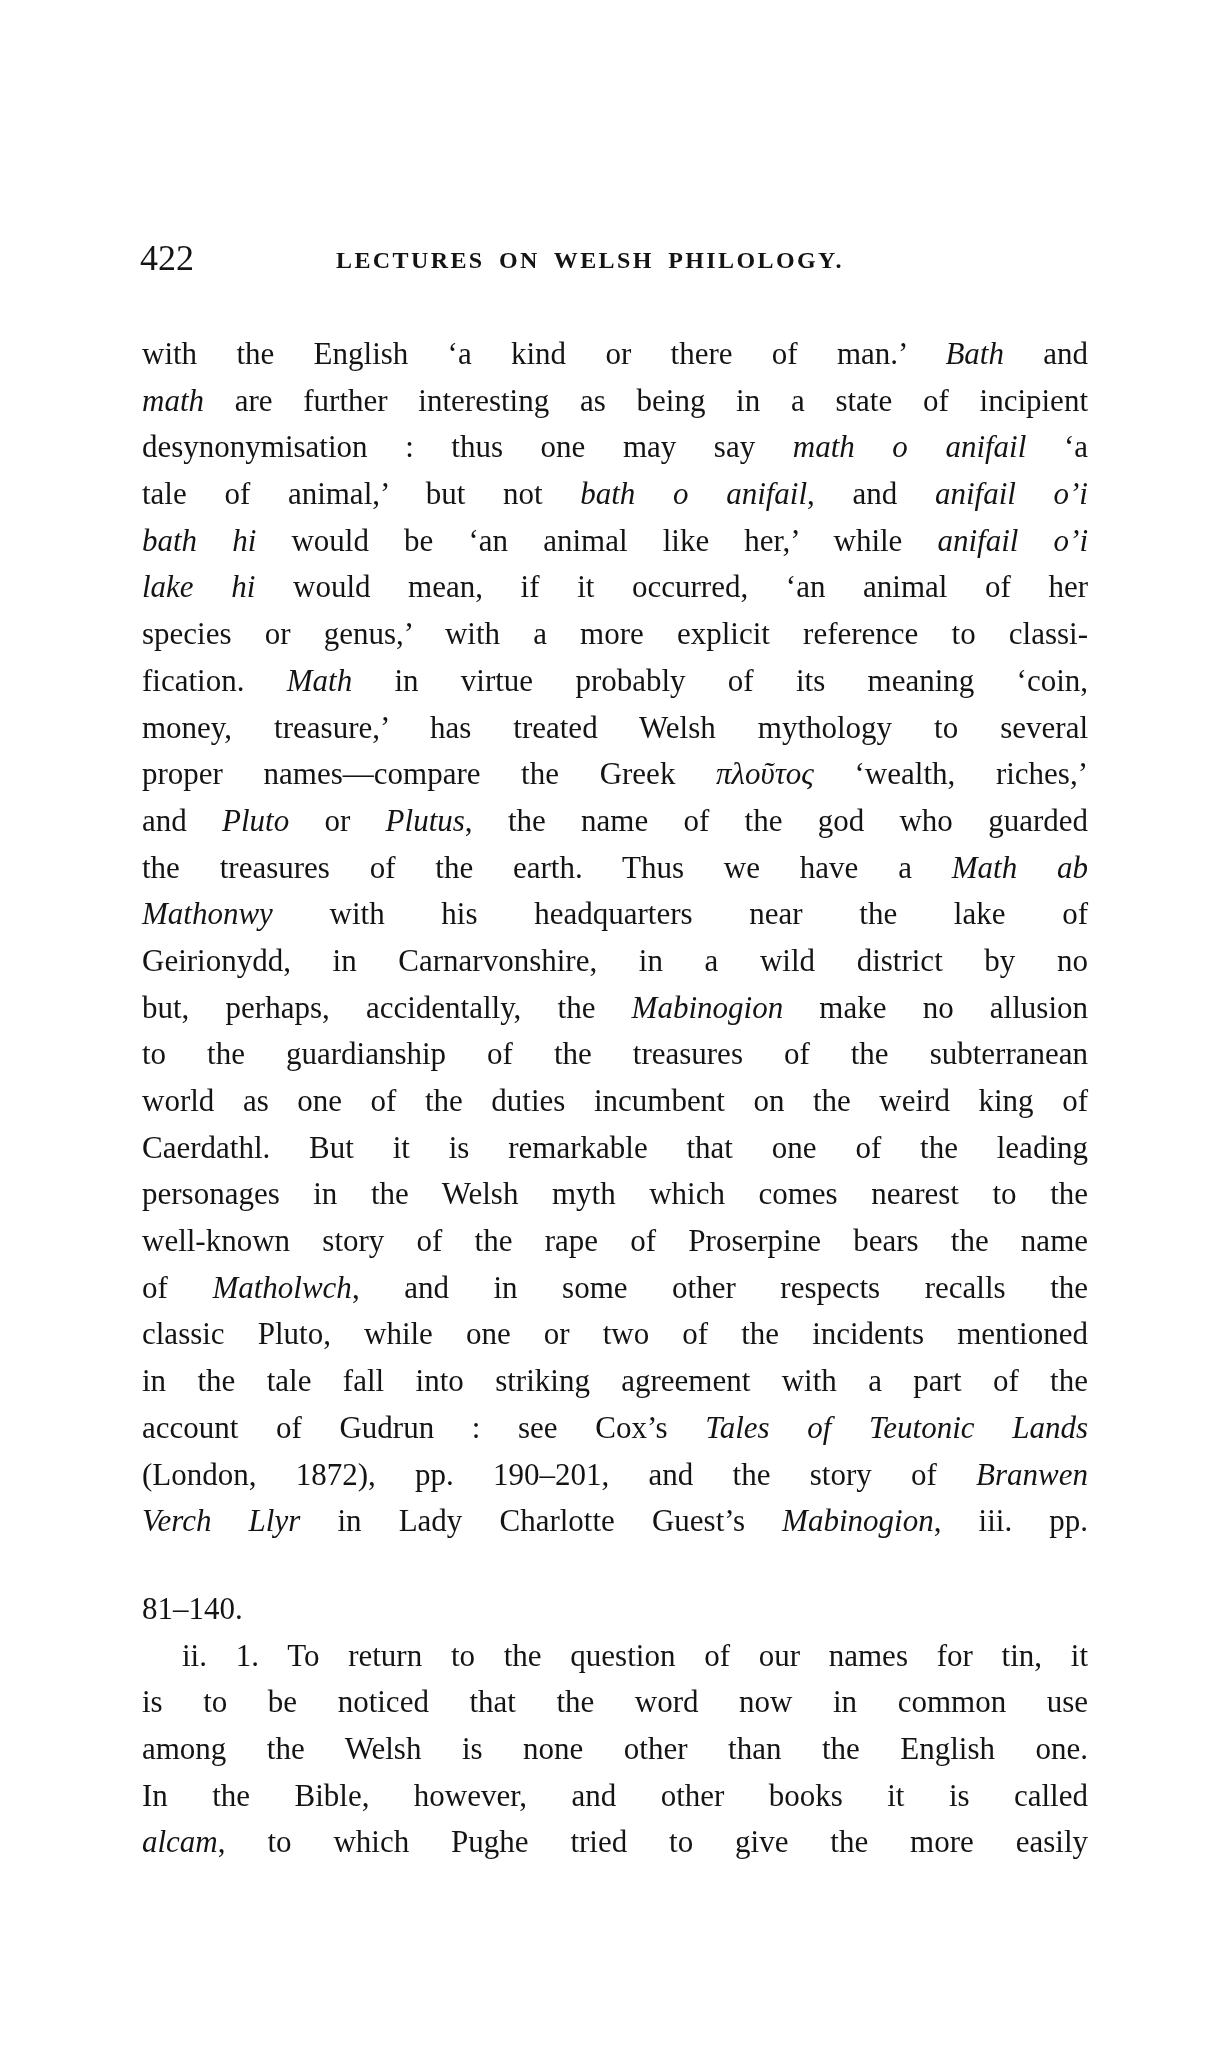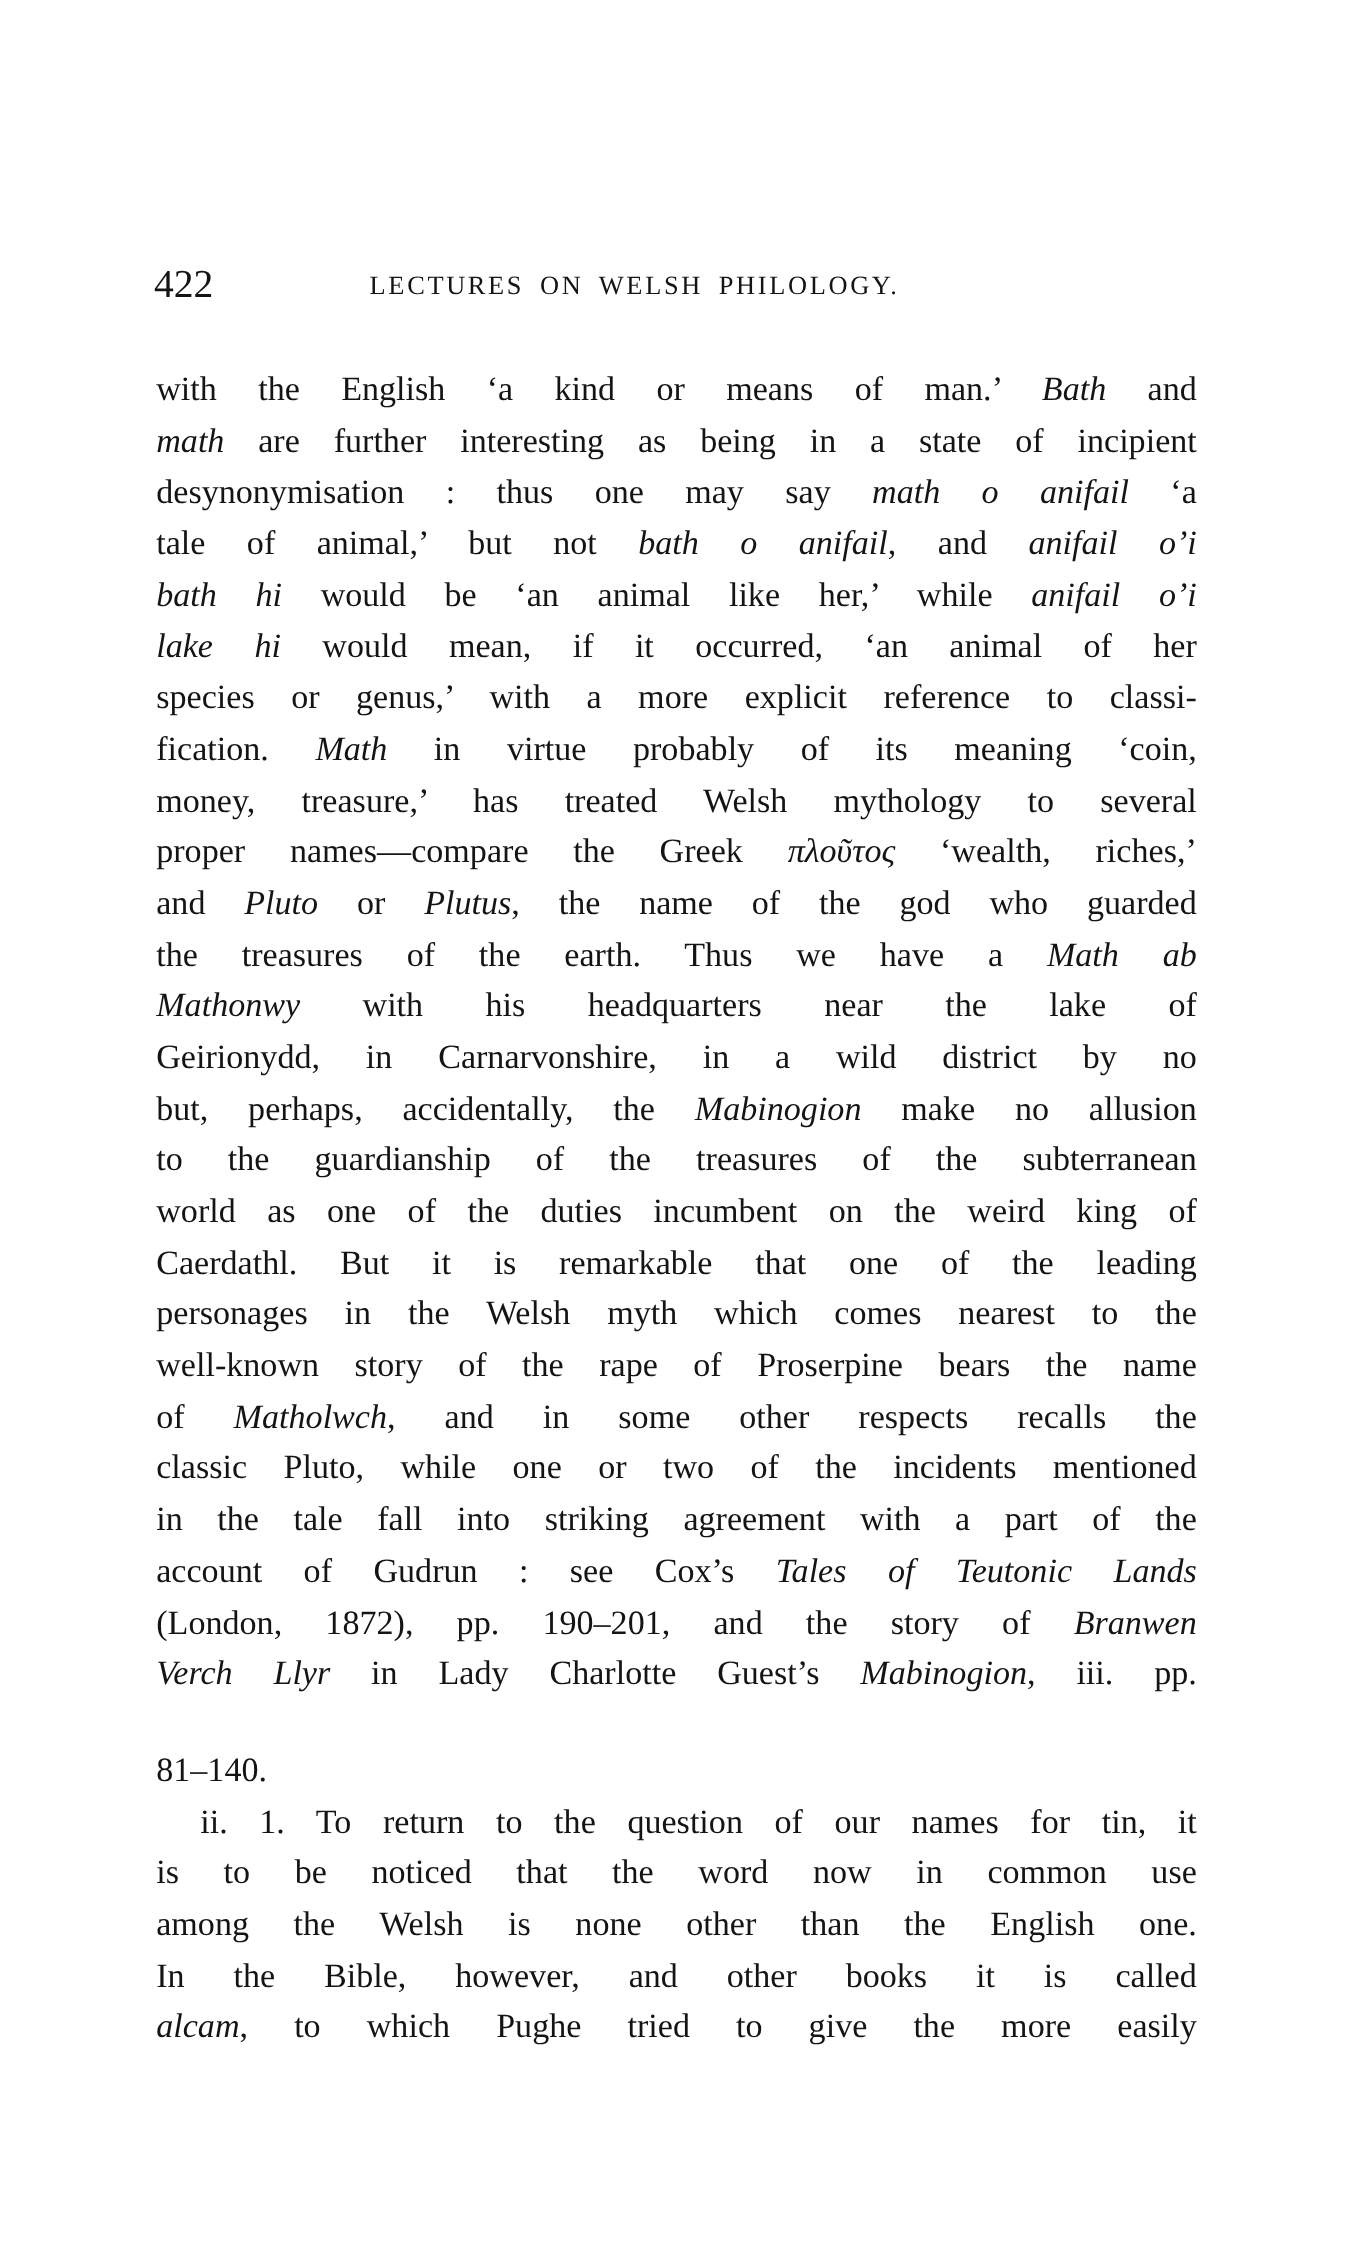--- a/index.html
+++ b/index.html
@@ -36,21 +36,21 @@
     font-size: 36px;
     line-height: 40px;
     letter-spacing: 0px;
   }
   .head-title {
     position: absolute;
     left: 196px;
     top: 6px;
     font-size: 24px;
     line-height: 32px;
-    font-weight: normal;
+    font-weight: bold;
     letter-spacing: 2.4px;
     word-spacing: 6px;
   }
   .body-text {
     position: absolute;
     left: 142px;
     top: 331px;
     width: 946px;
   }
   .line {
@@ -81,21 +81,21 @@
 </head>
 <body>
 
 <div class="page">
   <div class="running-head">
     <span class="page-number">422</span>
     <span class="head-title">LECTURES ON WELSH PHILOLOGY.</span>
   </div>
 
   <div class="body-text" id="body-text">
-      <div class="line"><span>with the English ‘a kind or means of man.’ </span><i>Bath</i><span> and</span></div>
+      <div class="line"><span>with the English ‘a kind or there of man.’ </span><i>Bath</i><span> and</span></div>
       <div class="line"><i>math</i><span> are further interesting as being in a state of incipient</span></div>
       <div class="line"><span>desynonymisation : thus one may say </span><i>math o anifail</i><span> ‘a</span></div>
       <div class="line"><span>tale of animal,’ but not </span><i>bath o anifail</i><span>, and </span><i>anifail o’i</i></div>
       <div class="line"><i>bath hi</i><span> would be ‘an animal like her,’ while </span><i>anifail o’i</i></div>
       <div class="line"><i>lake hi</i><span> would mean, if it occurred, ‘an animal of her</span></div>
       <div class="line"><span>species or genus,’ with a more explicit reference to classi-</span></div>
       <div class="line"><span>fication. </span><i>Math</i><span> in virtue probably of its meaning ‘coin,</span></div>
       <div class="line"><span>money, treasure,’ has treated Welsh mythology to several</span></div>
       <div class="line"><span>proper names—compare the Greek </span><i>πλοῦτος</i><span> ‘wealth, riches,’</span></div>
       <div class="line"><span>and </span><i>Pluto</i><span> or </span><i>Plutus</i><span>, the name of the god who guarded</span></div>

